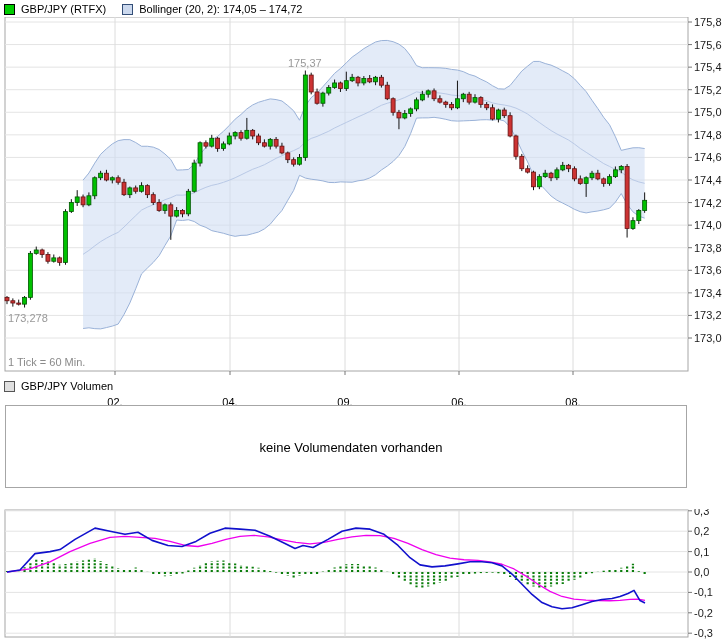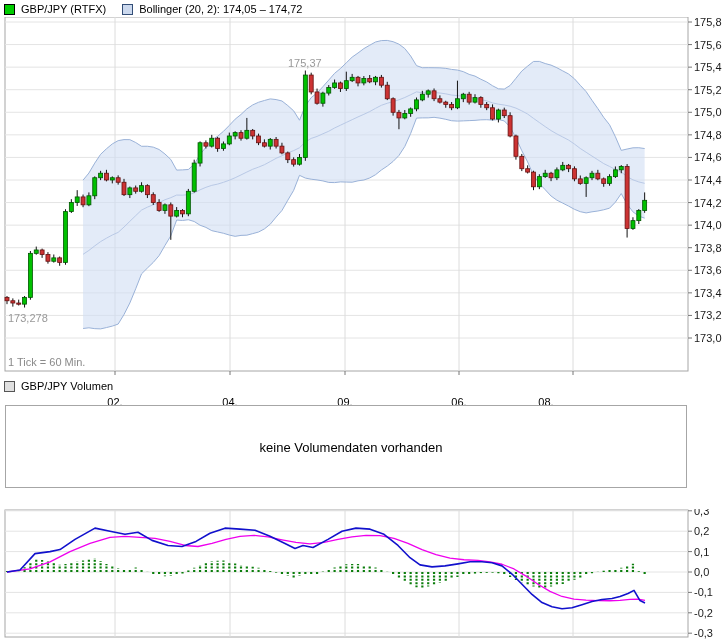--- a/index.html
+++ b/index.html
@@ -318,21 +318,21 @@
       <text x="288" y="67" font-size="11" fill="#999999">175,37</text>
       <text x="8" y="322" font-size="11" fill="#999999">173,278</text>
       <text x="8" y="366" font-size="11" fill="#8a8a8a">1 Tick = 60 Min.</text>
     </svg>
 
   <div class="date-row" id="date-row">
       <span style="left: 115px;">02.</span>
       <span style="left: 230px;">04.</span>
       <span style="left: 345px;">09.</span>
       <span style="left: 459px;">06.</span>
-      <span style="left: 546px;">08.</span>
+      <span style="left: 573px;">08.</span>
     </div>
 
   <div class="legend-row" style="top:379px">
     <span class="leg-item">
       <span class="sq" id="sw-volume" style="background: rgb(224, 224, 224); border-color: rgb(85, 85, 85);"></span>
       <span>GBP/JPY Volumen</span>
     </span>
   </div>
 
   <div class="vol-panel">

